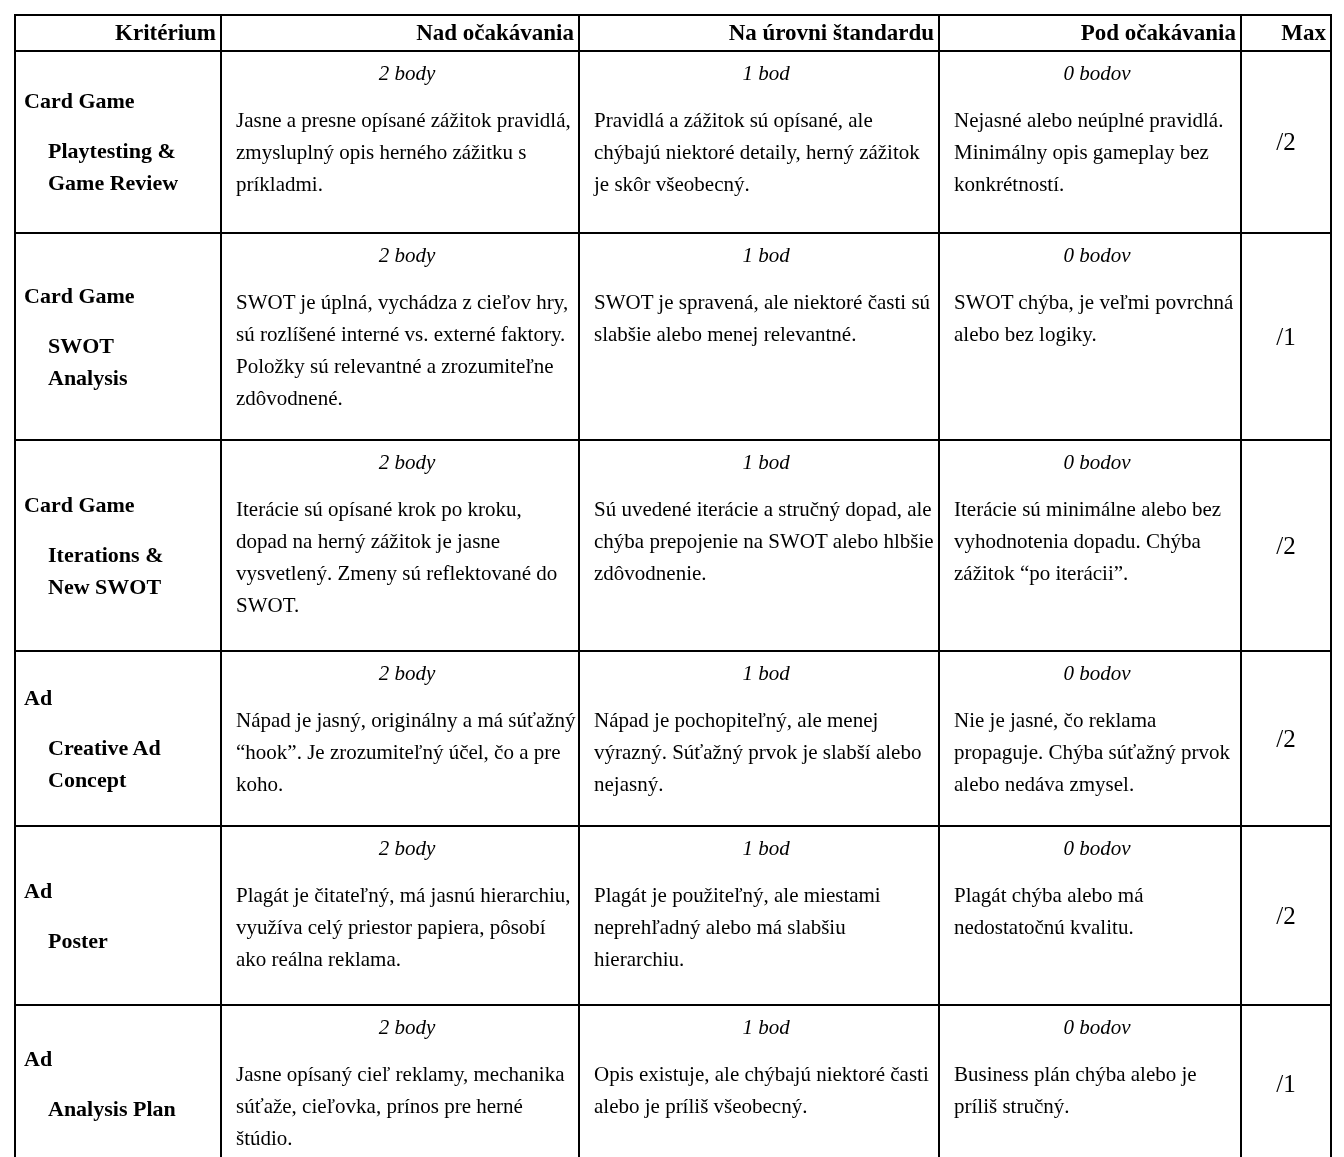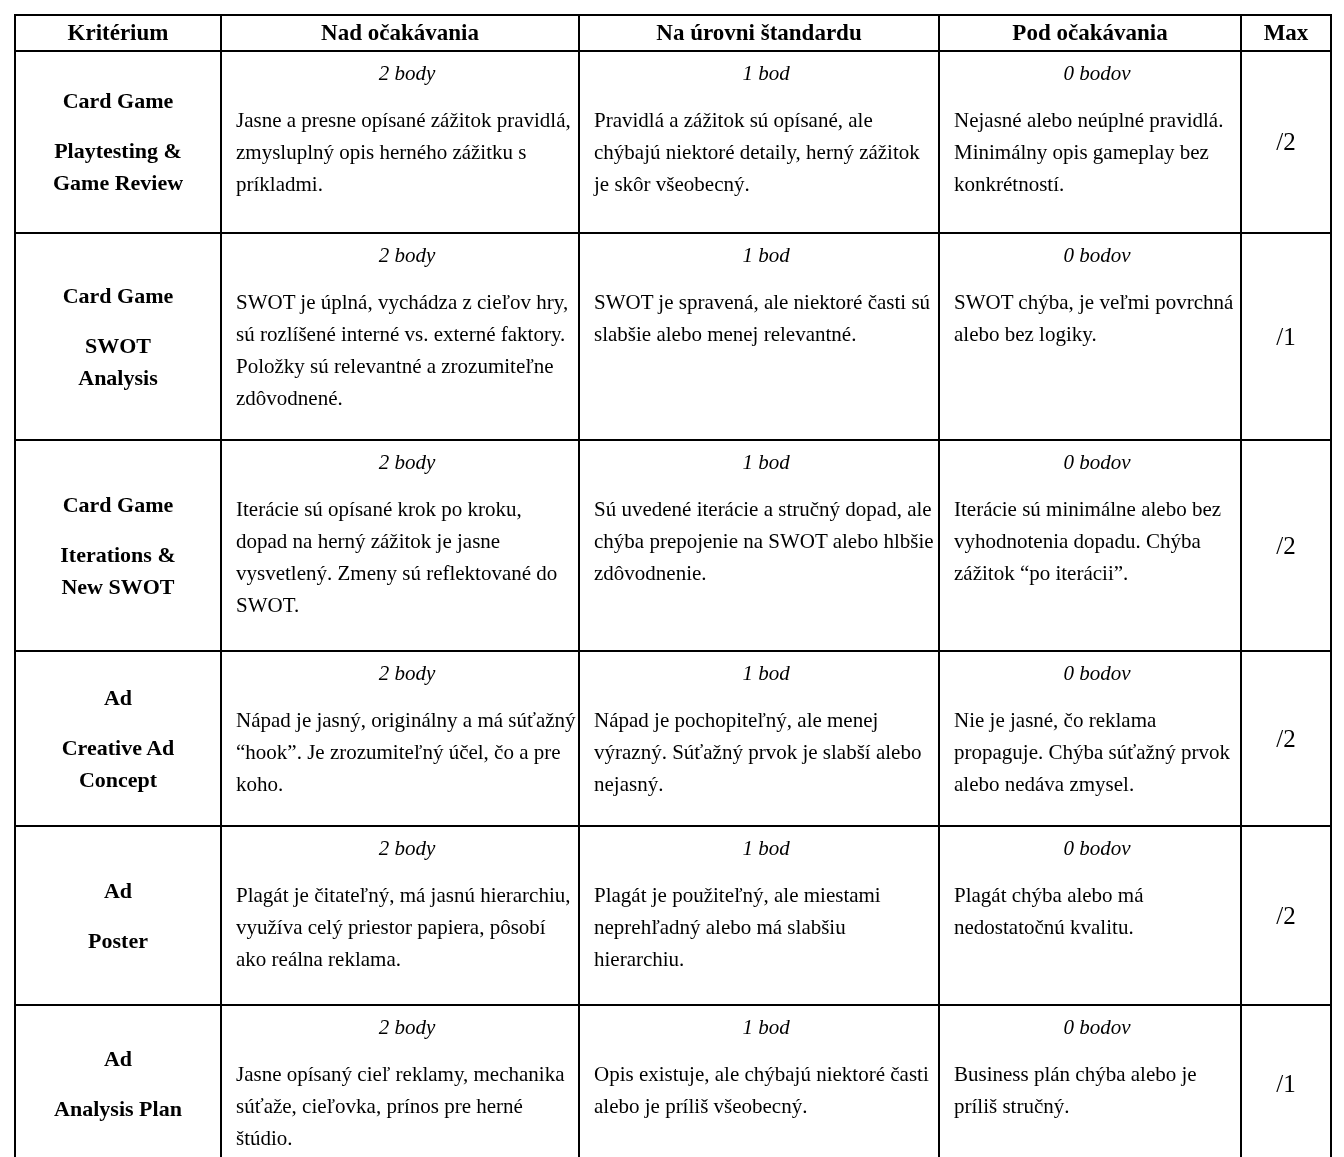--- a/index.html
+++ b/index.html
@@ -18,32 +18,32 @@
     width: 1316px;
   }
   .rubric th, .rubric td {
     border: 2px solid #000000;
     overflow: hidden;
   }
   .rubric thead th {
     height: 34px;
     font-size: 23px;
     font-weight: bold;
-    text-align: center;
+    text-align: right;
     padding: 0 4px;
   }
   .rubric td {
     vertical-align: top;
     padding: 5px 0 8px 14px;
     font-size: 21px;
     line-height: 32px;
   }
   td.crit {
     vertical-align: middle;
-    text-align: center;
+    text-align: left;
     padding: 4px 8px;
   }
   .cat, .sub {
     font-weight: bold;
     font-size: 22px;
     line-height: 32px;
   }
   .sub {
     max-width: 140px;
     margin: 18px auto 0 auto;

